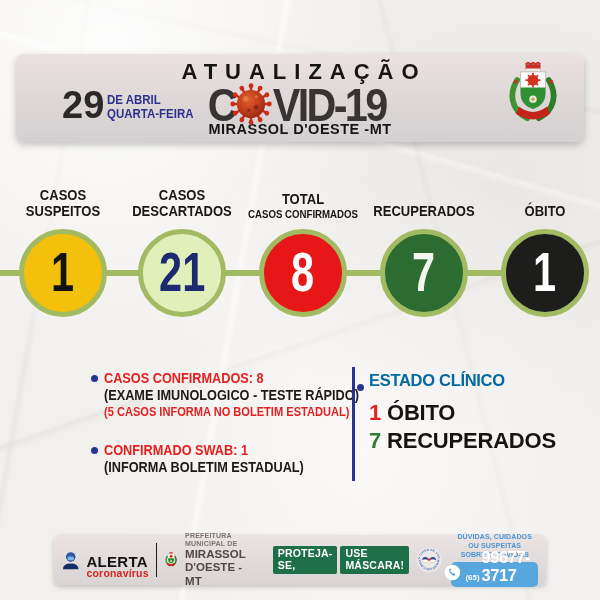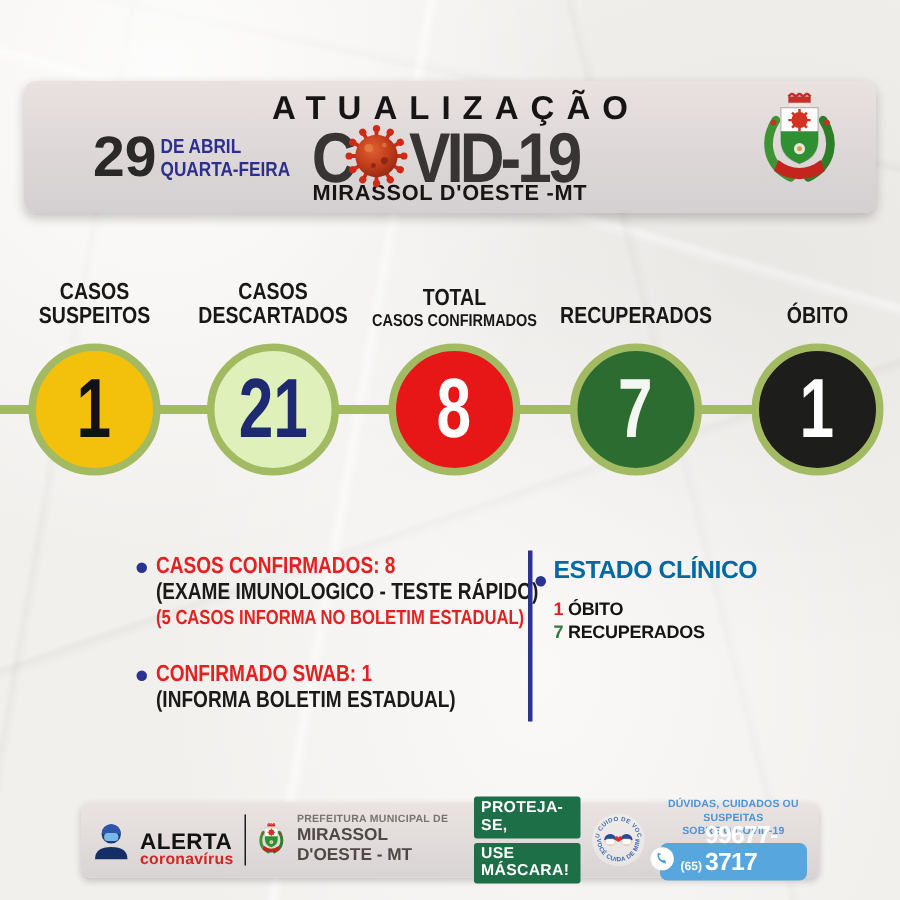--- a/index.html
+++ b/index.html
@@ -21,21 +21,21 @@
     background:linear-gradient(180deg,#eae2e1 0%,#ddd7d7 55%,#d4d0d1 100%);
     box-shadow:0 3px 7px rgba(0,0,0,.22);}
   .title{position:absolute;left:0;right:0;top:5px;text-align:center;font-size:22px;font-weight:800;
     letter-spacing:8px;color:#171514;text-indent:8px;}
   .covid-logo{position:absolute;left:0;right:0;top:27px;height:46px;display:flex;align-items:center;justify-content:center;}
   .covid-txt{font-size:47px;font-weight:800;color:#393434;letter-spacing:-3px;line-height:1;
     display:inline-block;transform:scaleX(.88);}
   .virus-svg{margin:0 -9px;position:relative;z-index:2;}
   .subtitle{position:absolute;left:0;right:0;bottom:5px;text-align:center;font-size:14.5px;font-weight:800;
     color:#171514;letter-spacing:.5px;}
-  .date-block{position:absolute;left:46px;top:35px;display:flex;align-items:center;}
+  .date-block{position:absolute;left:46px;top:35px;display:flex;align-items:flex-end;}
   .date-day{font-size:38px;font-weight:800;color:#2b2927;line-height:.85;}
   .date-lines{display:flex;flex-direction:column;margin-left:3px;margin-top:1px;}
   .date-lines span{display:block;font-size:13.5px;font-weight:800;color:#2c2f8e;line-height:1.05;
     transform:scaleX(.85);transform-origin:left center;white-space:nowrap;}
   .coat-header{position:absolute;right:22px;top:7px;}
 
   
   .stats{position:absolute;left:0;top:0;width:556px;height:600px;pointer-events:none;}
   .connector{position:absolute;left:0;top:270px;width:546px;height:6px;background:#a2bb62;}
   .stat{position:absolute;width:150px;text-align:center;top:178px;}
@@ -57,34 +57,34 @@
   .d-item{position:relative;margin-bottom:21px;}
   .d-item::before{content:"";position:absolute;left:-13px;top:6px;width:7px;height:7px;border-radius:50%;background:#2a3490;}
   .d-t1{font-size:15.5px;font-weight:800;color:#e32121;line-height:1.12;}
   .d-t2{font-size:15.5px;font-weight:800;color:#1b1a19;line-height:1.12;}
   .d-t3{font-size:13.5px;font-weight:800;color:#e32121;line-height:1.18;}
   .divider{position:absolute;left:352px;top:367px;width:3px;height:114px;background:#2a3490;}
   .right-col{position:absolute;left:369px;top:372px;}
   .r-title{position:relative;font-size:16.5px;font-weight:800;color:#0369a1;line-height:1.08;letter-spacing:-.3px;}
   .r-title::before{content:"";position:absolute;left:-12px;top:12px;width:7px;height:7px;border-radius:50%;background:#2a3490;}
   .r-items{margin-top:9px;}
-  .r-item{font-size:12px;font-weight:800;color:#151412;line-height:1.3;letter-spacing:-.2px;}
+  .r-item{font-size:22px;font-weight:800;color:#151412;line-height:1.3;letter-spacing:-.2px;}
 
   
   .footer-bar{position:absolute;left:54px;top:535px;width:492px;height:50px;border-radius:6px;
     background:linear-gradient(180deg,#eae3e2,#d9d4d4);box-shadow:0 2px 5px rgba(0,0,0,.2);
     display:flex;align-items:center;padding:0 8px;box-sizing:border-box;gap:7px;}
   .alert-txt{display:flex;flex-direction:column;line-height:1;}
   .alert-t1{font-size:15px;font-weight:800;color:#121212;letter-spacing:.3px;margin-top:12px;}
   .alert-t2{font-size:10.5px;font-weight:800;color:#d82320;margin-top:-1px;letter-spacing:.2px;}
   .f-divider{width:2px;height:34px;background:#1c1c1c;}
   .org-col{display:flex;flex-direction:column;line-height:1.15;}
   .org-l1{font-size:7px;font-weight:700;color:#7a736e;letter-spacing:.2px;}
   .org-l2{font-size:11.5px;font-weight:800;color:#4f4844;}
-  .badges-col{display:flex;flex-direction:column;align-items:flex-start;gap:3px;margin-left:4px;}
+  .badges-col{display:flex;flex-direction:row;align-items:flex-start;gap:3px;margin-left:4px;}
   .badge{background:#1d6f47;color:#fff;font-size:10.5px;font-weight:800;padding:2px 5px;border-radius:2px;
     line-height:1.1;letter-spacing:.2px;}
   .contact-col{display:flex;flex-direction:column;align-items:center;margin-left:2px;}
   .contact-l{font-size:7px;font-weight:700;color:#4b94d6;line-height:1.25;text-align:center;letter-spacing:.1px;}
   .phone-pill{position:relative;margin-top:2px;background:#57a7de;border-radius:5px;height:23px;
     display:flex;align-items:flex-end;justify-content:center;padding:0 8px 2px 14px;}
   .phone-ddd{font-size:8px;font-weight:800;color:#fff;margin-bottom:3px;margin-right:2px;}
   .phone-num{font-size:16.5px;font-weight:800;color:#fff;letter-spacing:-.5px;line-height:1.1;}
   .phone-ic{position:absolute;left:-7px;top:2px;}
   .hidden-defs{position:absolute;width:0;height:0;overflow:hidden;}

